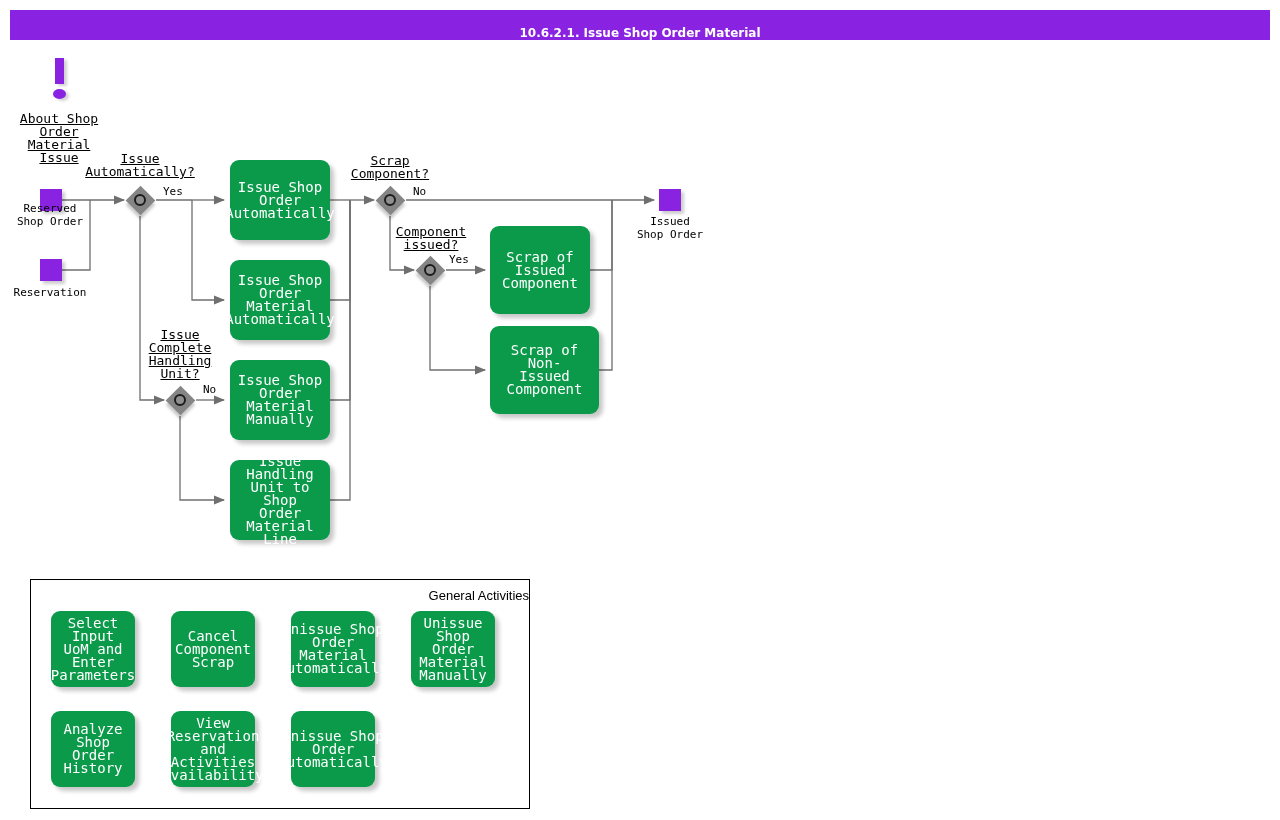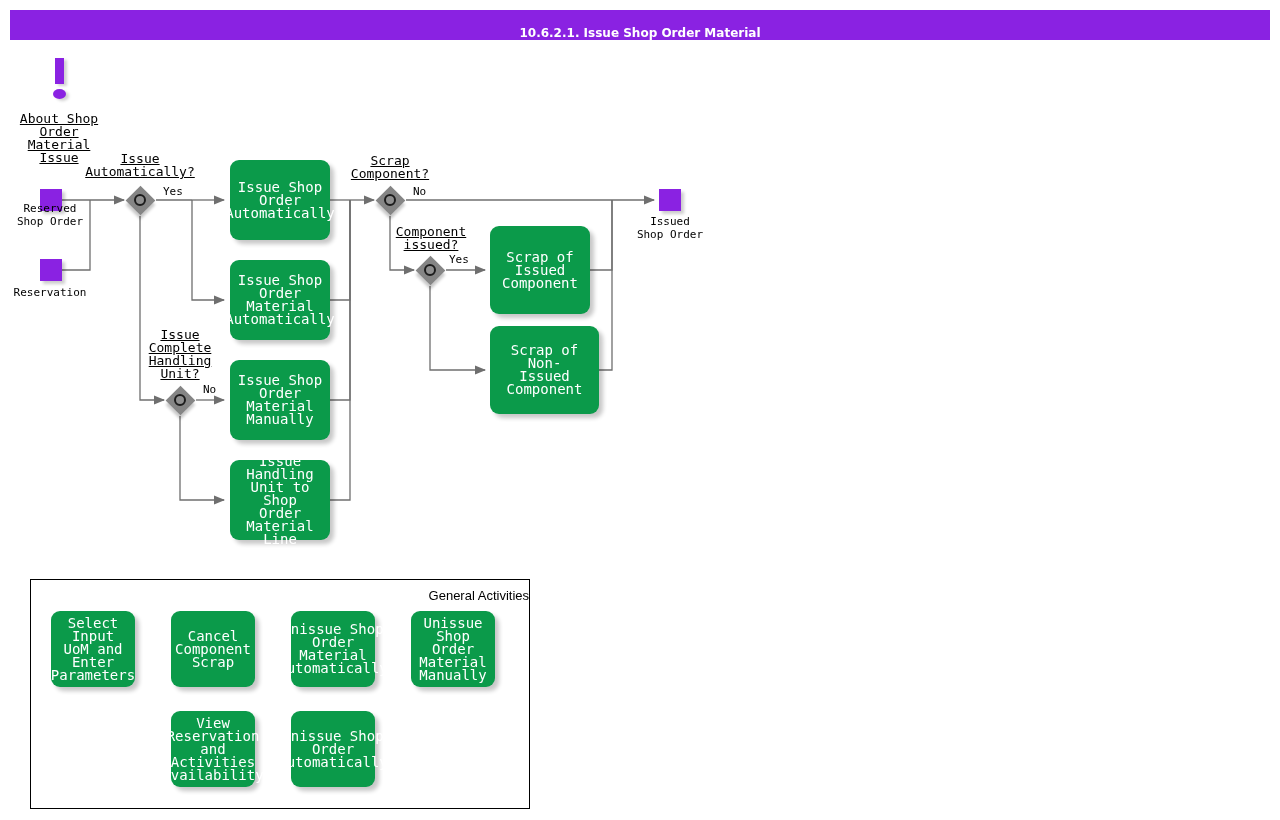--- a/index.html
+++ b/index.html
@@ -327,20 +327,22 @@
     <div class="activity ga-box" style="left:140px; top:31px;">Cancel
 Component
 Scrap</div>
     <div class="activity ga-box" style="left:260px; top:31px;">Unissue Shop
 Order Material
 Automatically</div>
     <div class="activity ga-box" style="left:380px; top:31px;">Unissue Shop
 Order Material
 Manually</div>
 
+    <div class="activity ga-box" style="left:20px; top:131px;">Analyze Shop
+Order History</div>
     <div class="activity ga-box" style="left:140px; top:131px;">View
 Reservation and
 Activities
 Availability</div>
     <div class="activity ga-box" style="left:260px; top:131px;">Unissue Shop
 Order
 Automatically</div>
   </div>
 
 </div>

